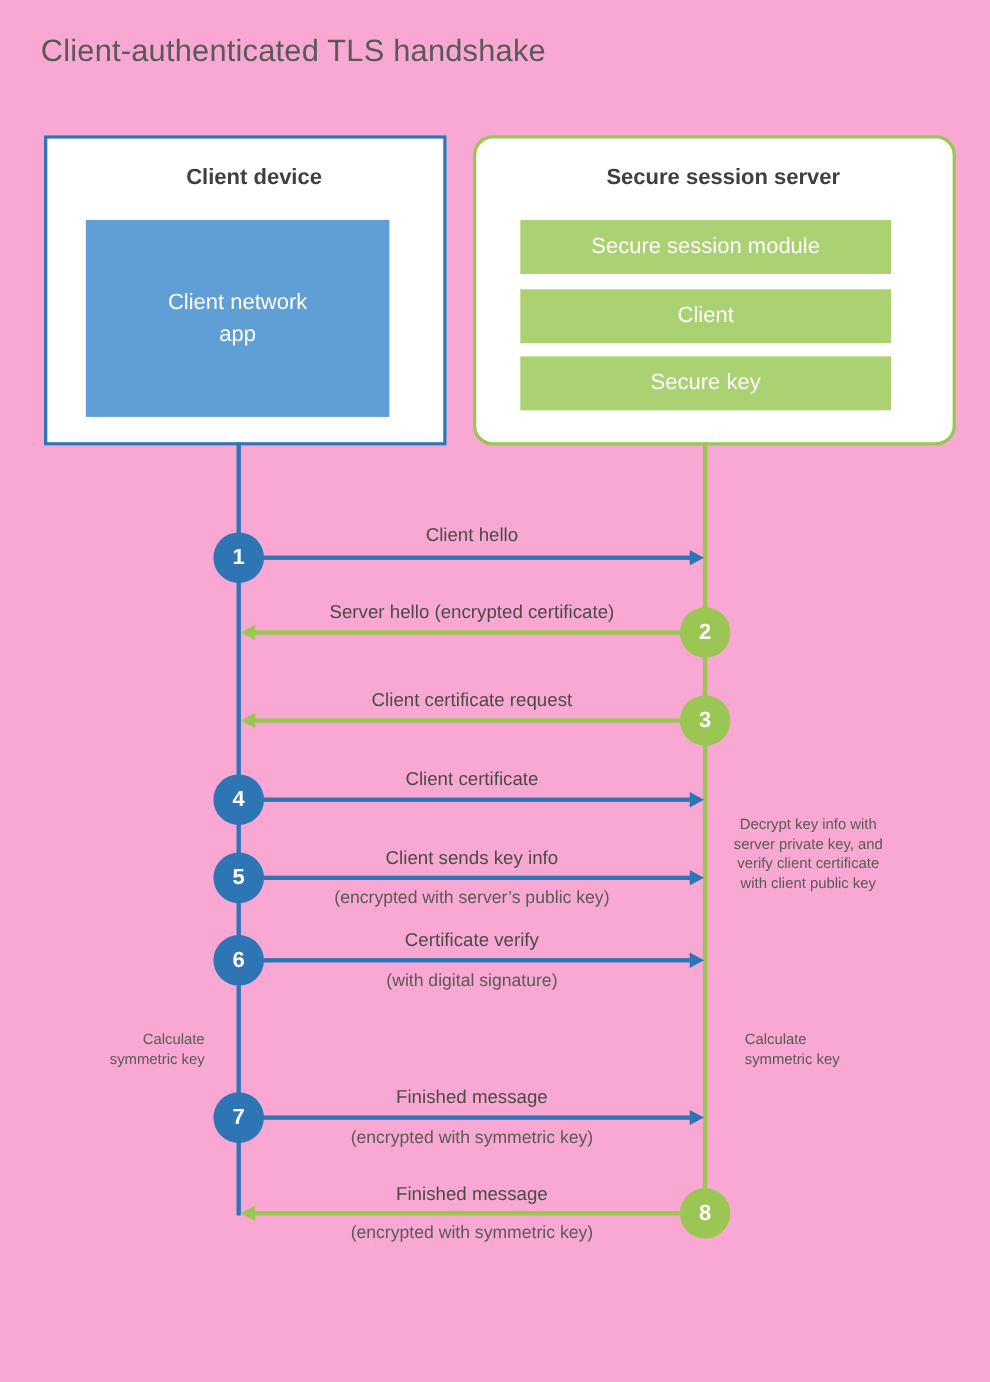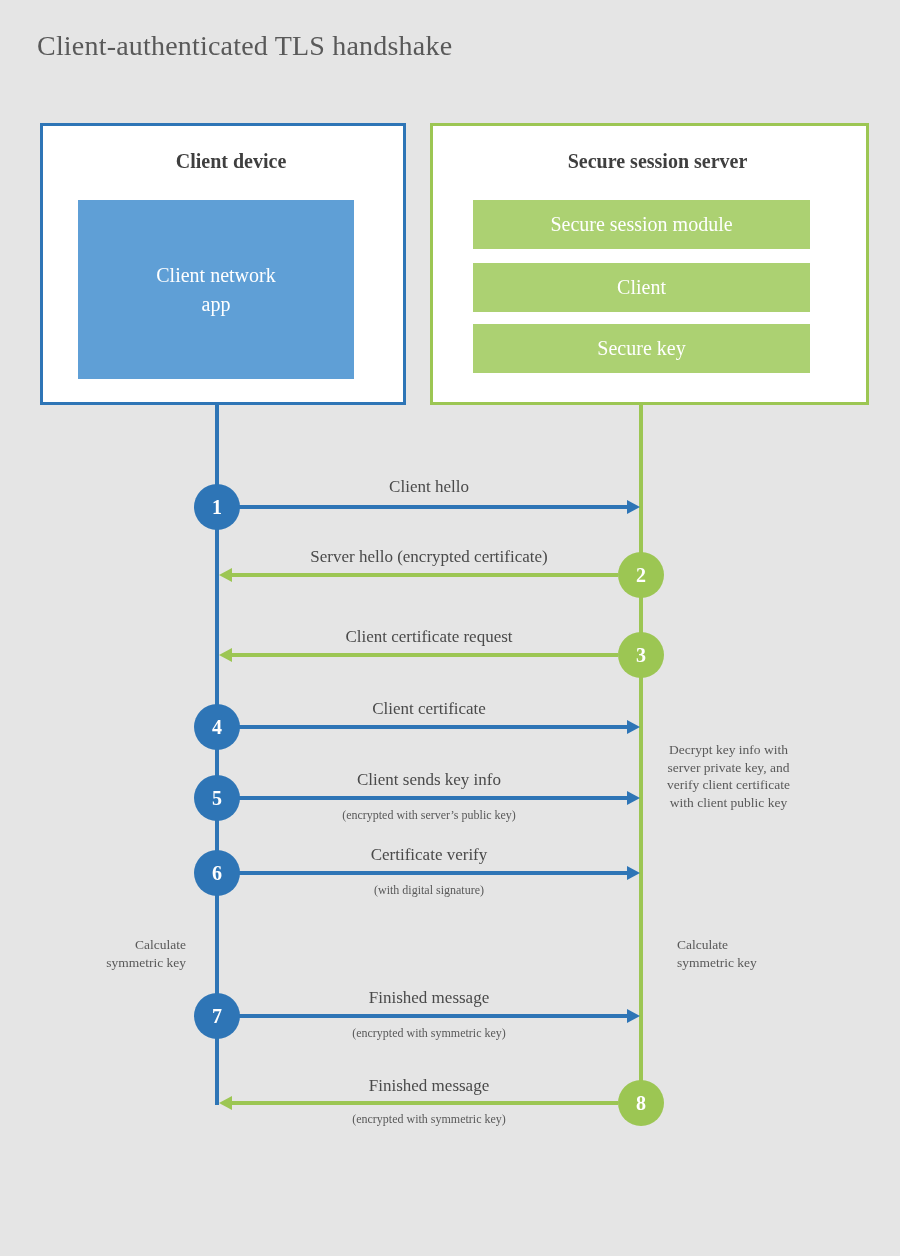--- a/index.html
+++ b/index.html
@@ -1,27 +1,27 @@
 <!DOCTYPE html>
 <html><head>
 <meta charset="utf-8">
 <style>
   html,body{margin:0;padding:0;background:#ffffff;}
   .canvas{
-    position:relative;width:900px;height:1256px;background:#e5e5e5;overflow:hidden;
-    font-family:Liberation Serif, serif;
+    position:relative;width:900px;height:1256px;background:#f9a8d4;overflow:hidden;
+    font-family:Liberation Sans, sans-serif;
   }
   .page-title{
     position:absolute;left:37px;top:30px;font-size:28px;font-weight:400;
     color:#595959;letter-spacing:.2px;
   }
   
   .actor-box{position:absolute;top:123px;height:276px;background:#fff;border-style:solid;border-width:3px;padding-left:16px;}
   .client-box{left:40px;width:344px;border-color:#2e75b6;}
-  .server-box{left:430px;width:417px;border-color:#9cc653;}
+  .server-box{left:430px;width:417px;border-color:#9cc653;border-radius:18px;}
   .actor-title{margin-top:24px;text-align:center;font-size:20px;font-weight:700;color:#3f3f3f;}
   .app-box{
     position:absolute;left:35px;top:74px;width:276px;height:179px;background:#5f9fd6;
     display:flex;align-items:center;justify-content:center;text-align:center;
     color:#ffffff;font-size:20px;white-space:pre-line;line-height:1.45;
   }
   .module-bar{
     position:absolute;left:40px;width:337px;height:49px;background:#acd172;
     display:flex;align-items:center;justify-content:center;
     color:#ffffff;font-size:20px;
@@ -44,21 +44,21 @@
   .hline.green{background:#9cc653;}
   .head{position:absolute;width:0;height:0;border-top:7px solid transparent;border-bottom:7px solid transparent;z-index:2;}
   .head.right.blue{border-left:13px solid #2e75b6;}
   .head.left.green{border-right:13px solid #9cc653;}
   .msg-label{
     position:absolute;left:217px;width:424px;text-align:center;
     font-size:17px;color:#4a4a4a;
   }
   .msg-sub{
     position:absolute;left:217px;width:424px;text-align:center;
-    font-size:12px;color:#595959;
+    font-size:16px;color:#595959;
   }
   .note{
     position:absolute;font-size:13.5px;color:#595959;line-height:17.5px;white-space:pre-line;
   }
   .note-decrypt{left:667px;top:741px;text-align:center;}
   .note-calc-left{left:66px;top:936px;width:120px;text-align:right;}
   .note-calc-right{left:677px;top:936px;text-align:left;}
 </style>
 </head>
 <body>

